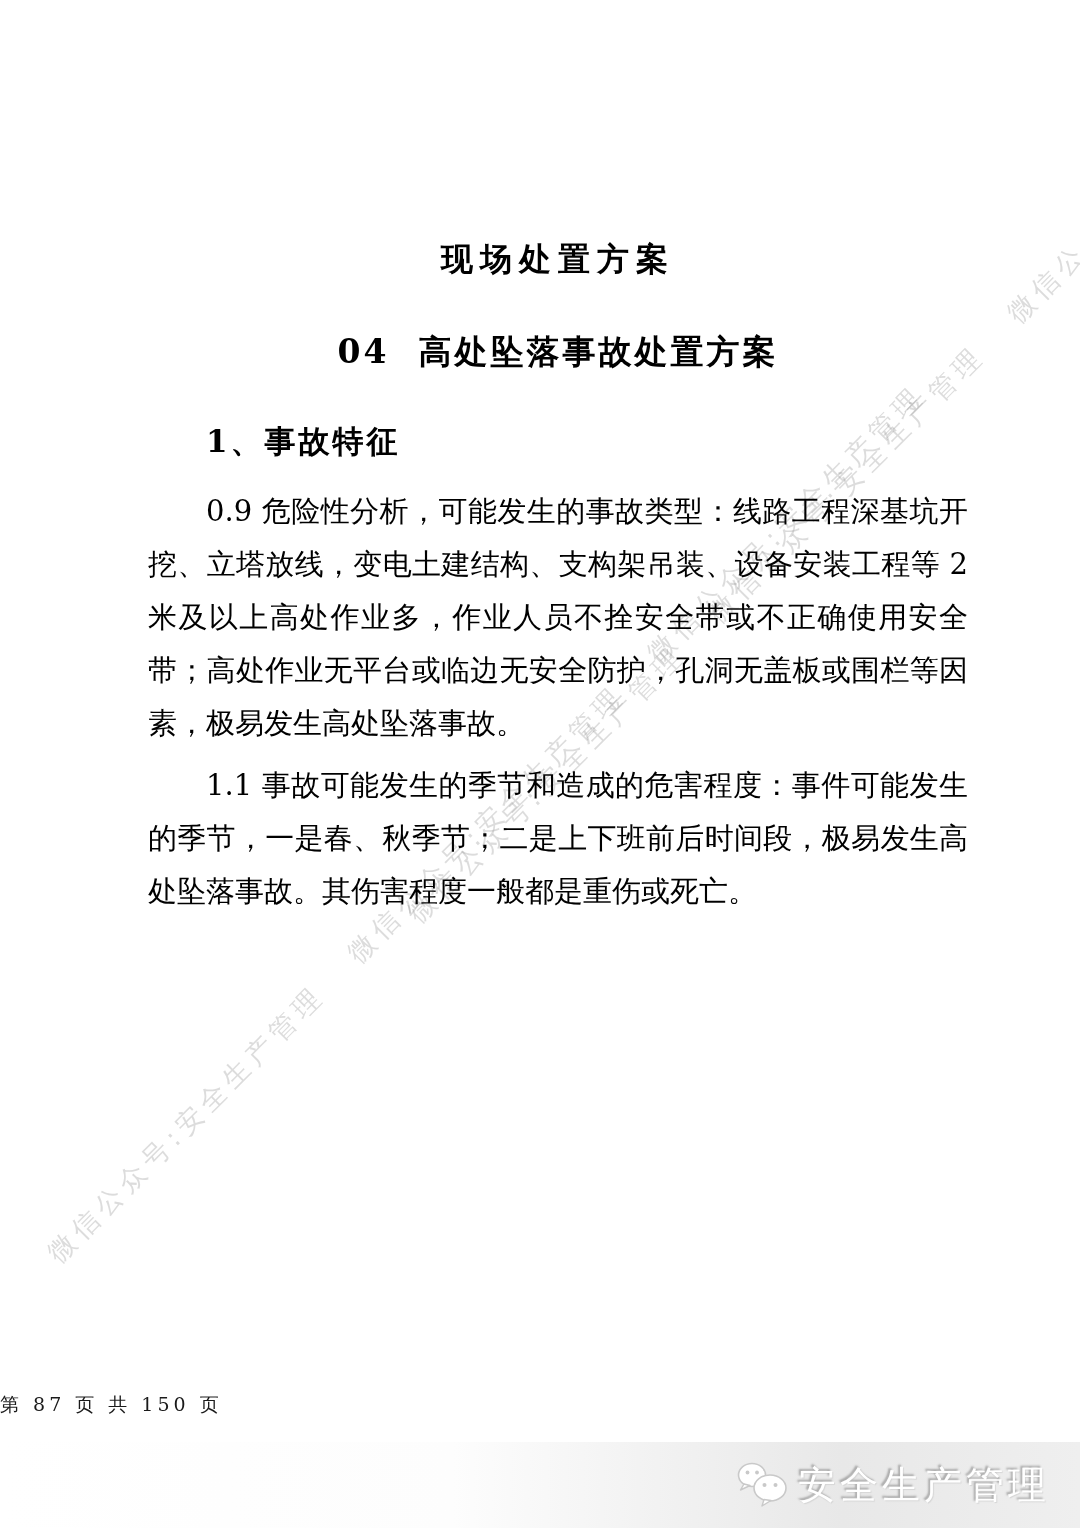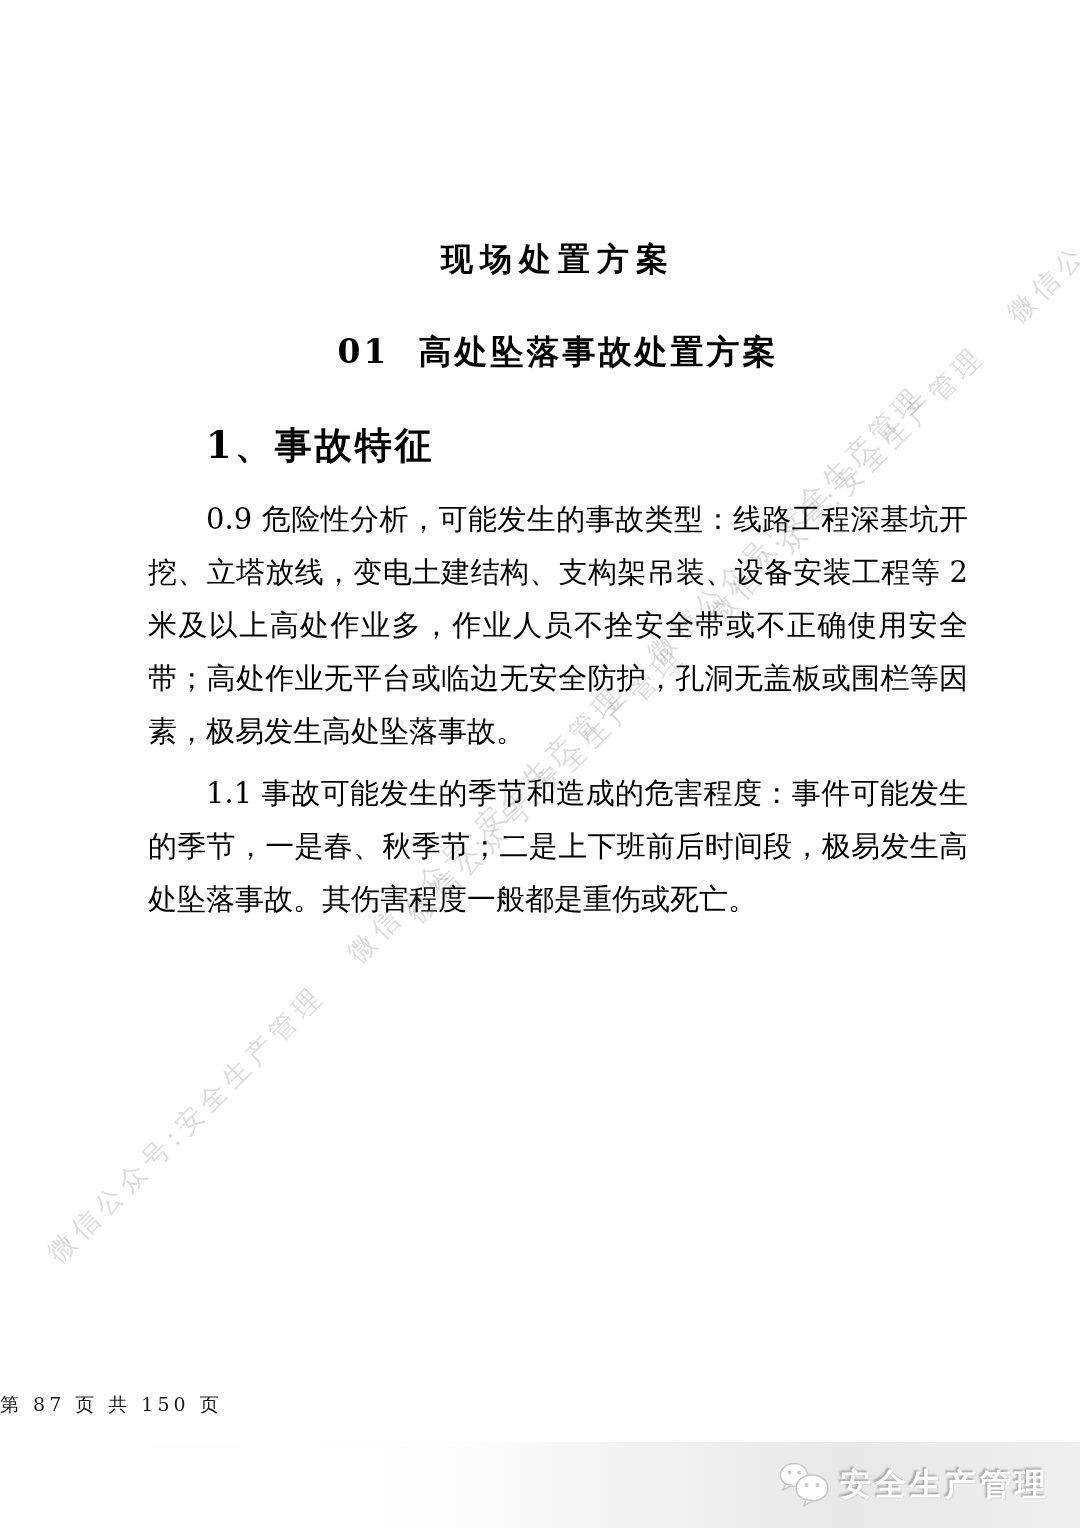--- a/index.html
+++ b/index.html
@@ -48,21 +48,21 @@
   .doc-subtitle {
     margin: 0 0 46px 0;
     text-align: center;
     font-size: 33px;
     font-weight: bold;
     letter-spacing: 3px;
     white-space: pre;
   }
   .section-heading {
     margin: 0 0 22px 58px;
-    font-size: 37px;
+    font-size: 31px;
     font-weight: bold;
     letter-spacing: 3px;
   }
   .body-para {
     margin: 0 0 9px 0;
     font-size: 29px;
     line-height: 53px;
     text-align: justify;
     text-indent: 2em;
   }
@@ -82,22 +82,22 @@
     width: 1080px; height: 86px;
     box-sizing: border-box;
     background: linear-gradient(to right, #ffffff 0%, #fdfdfd 42%, #e8e8e8 78%, #efefef 100%);
     display: flex;
     align-items: center;
     justify-content: flex-end;
     padding-right: 30px;
   }
   .wechat-logo { display: inline-flex; margin-right: 8px; }
   .brand-label {
-    font-size: 31px;
-    font-weight: bold;
+    font-size: 38px;
+    font-weight: normal;
     letter-spacing: 4px;
     color: #ffffff;
     font-family: "DejaVu Sans", "Liberation Sans", sans-serif;
     text-shadow: -2px -2px 2px #aaaaaa, 1px 1px 1px #d6d6d6;
   }
 </style>
 </head>
 <body>
 
 <div class="page">
@@ -106,21 +106,21 @@
     <div class="wm-band wm-band-1">
       <span>微信公众号:安全生产管理</span><span>微信公众号:安全生产管理</span><span>微信公众号:安全生产管理</span>
     </div>
     <div class="wm-band wm-band-2">
       <span>微信公众号:安全生产管理</span><span>微信公众号:安全生产管理</span><span>微信公众号:安全生产管理</span>
     </div>
   </div>
 
   <div class="doc">
     <h1 class="doc-title">现场处置方案</h1>
-    <h2 class="doc-subtitle">01  高处坠落事故处置方案</h2>
+    <h2 class="doc-subtitle">04  高处坠落事故处置方案</h2>
     <h3 class="section-heading">1、事故特征</h3>
     <p class="body-para">0.9 危险性分析，可能发生的事故类型：线路工程深基坑开挖、立塔放线，变电土建结构、支构架吊装、设备安装工程等 2 米及以上高处作业多，作业人员不拴安全带或不正确使用安全带；高处作业无平台或临边无安全防护，孔洞无盖板或围栏等因素，极易发生高处坠落事故。</p>
     <p class="body-para">1.1 事故可能发生的季节和造成的危害程度：事件可能发生的季节，一是春、秋季节；二是上下班前后时间段，极易发生高处坠落事故。其伤害程度一般都是重伤或死亡。</p>
   </div>
 
   <div class="page-number">第 87 页 共 150 页</div>
 
   <div class="brand-bar">
     <span class="wechat-logo">
       <svg width="54" height="48" viewBox="0 0 54 48" xmlns="http://www.w3.org/2000/svg">

